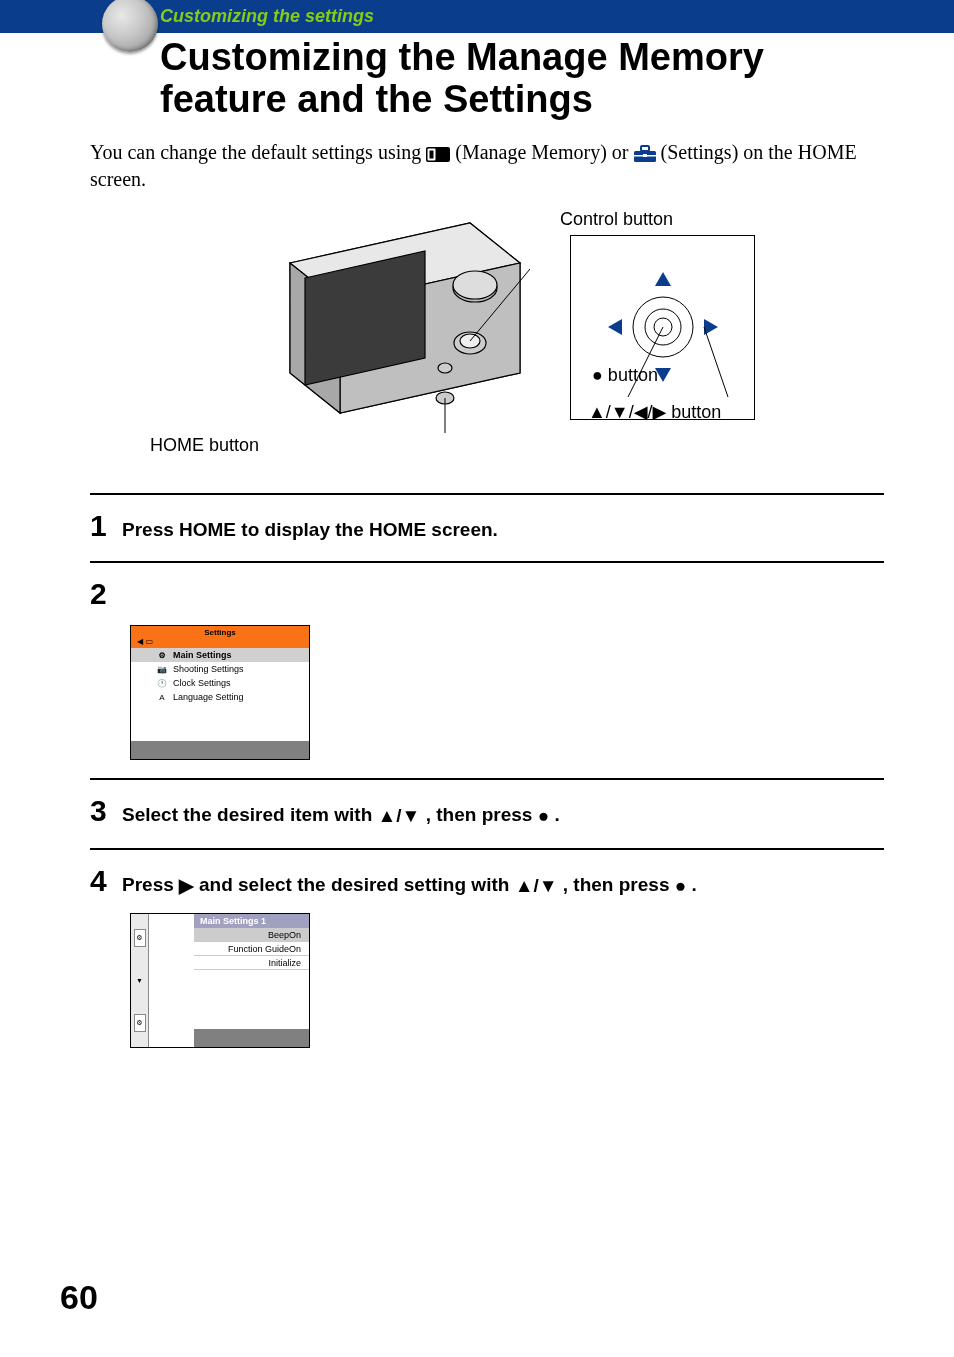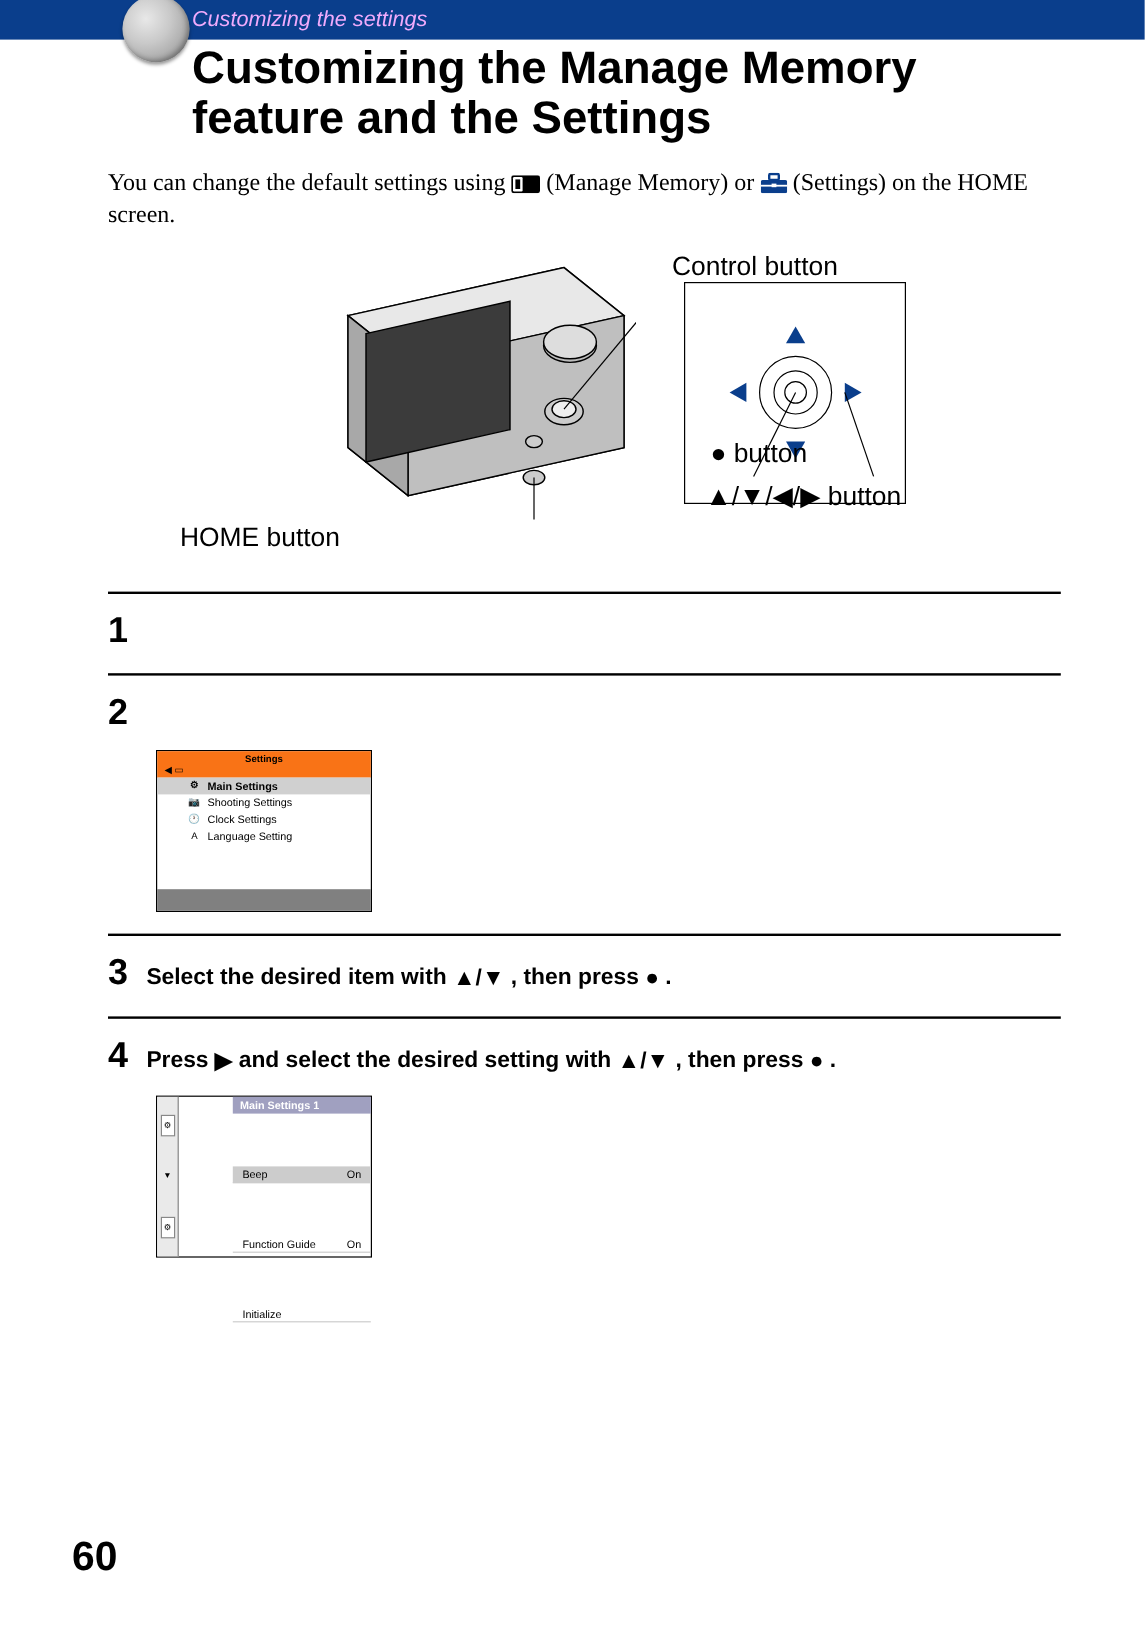--- a/index.html
+++ b/index.html
@@ -7,23 +7,23 @@
     margin: 0;
     font-family: "Times New Roman", Times, serif;
     background: #fff;
     width: 954px;
     height: 1357px;
     position: relative;
     color: #000;
   }
   .header-bar {
     background: #0a3e8c;
-    color: #f0abfc;
+    color: #84cc16;
     font-style: italic;
-    font-weight: normal;
+    font-weight: bold;
     font-family: Arial, Helvetica, sans-serif;
     font-size: 18px;
     padding: 6px 10px 6px 160px;
     position: relative;
   }
   .header-circle {
     position: absolute;
     left: 102px;
     top: -4px;
     width: 56px;
@@ -61,21 +61,21 @@
     margin: 0 70px 30px 90px;
   }
   .camera-svg { position: absolute; left: 180px; top: 0; }
   .control-box {
     position: absolute;
     left: 480px; top: 32px;
     width: 185px; height: 185px;
     border: 1.5px solid #000;
     display: flex; align-items: center; justify-content: center;
   }
-  .label { position: absolute; font-size: 22px; font-family: Arial, Helvetica, sans-serif; }
+  .label { position: absolute; font-size: 18px; font-family: Arial, Helvetica, sans-serif; }
 
   .steps { margin: 0 70px 0 90px; }
   .step { border-top: 2px solid #000; padding: 14px 0 18px 0; }
   .step-row { display: flex; align-items: baseline; gap: 10px; }
   .step-num {
     font-family: Arial, Helvetica, sans-serif;
     font-weight: bold;
     font-size: 30px;
     min-width: 22px;
   }
@@ -115,21 +115,21 @@
     background: #fff;
     font-family: Arial, Helvetica, sans-serif;
     font-size: 9px;
     position: relative;
     display:flex;
   }
   .shot2 .leftcol { width:18px; background:#eaeaea; border-right:1px solid #888; display:flex; flex-direction:column; justify-content:space-around; align-items:center; font-size:7px; }
   .shot2 .leftcol .tab { border:1px solid #888; width:12px; height:18px; display:flex; align-items:center; justify-content:center; background:#fff;}
   .shot2 .rightcol { flex:1; display:flex; flex-direction:column;padding-left:45px;}
   .shot2 .hdr { background:#a0a0c0; color:#fff; font-weight:bold;  padding:2px 6px; height:14px; }
-  .shot2 .itm { display:flex; justify-content:space-between; padding:2px 8px; border-bottom:1px solid #ccc; height:14px;margin-top:44px;}
+  .shot2 .itm { display:flex; justify-content:flex-end; padding:2px 8px; border-bottom:1px solid #ccc; height:14px;}
   .shot2 .itm.sel { background:#cccccc; }
   .shot2 .btm { margin-top:auto; height:18px; background:#808080; }
 
   .page-num {
     position: absolute;
     left: 60px;
     bottom: 40px;
     font-family: Arial, Helvetica, sans-serif;
     font-weight: bold;
     font-size: 34px;
@@ -222,20 +222,21 @@
   <div class="label" style="left:502px; top:162px;">● button</div>
   <div class="label" style="left:498px; top:198px;">▲/▼/◀/▶ button</div>
   <div class="label" style="left:60px; top:232px;">HOME button</div>
 </div>
 
 <div class="steps">
 
   <div class="step">
     <div class="step-row">
       <div class="step-num">1</div>
+      <div class="step-text">Press HOME to display the HOME screen.</div>
     </div>
   </div>
 
   <div class="step">
     <div class="step-row">
       <div class="step-num">2</div>
     </div>
 
     <div class="shot1">
       <div class="topbar">

